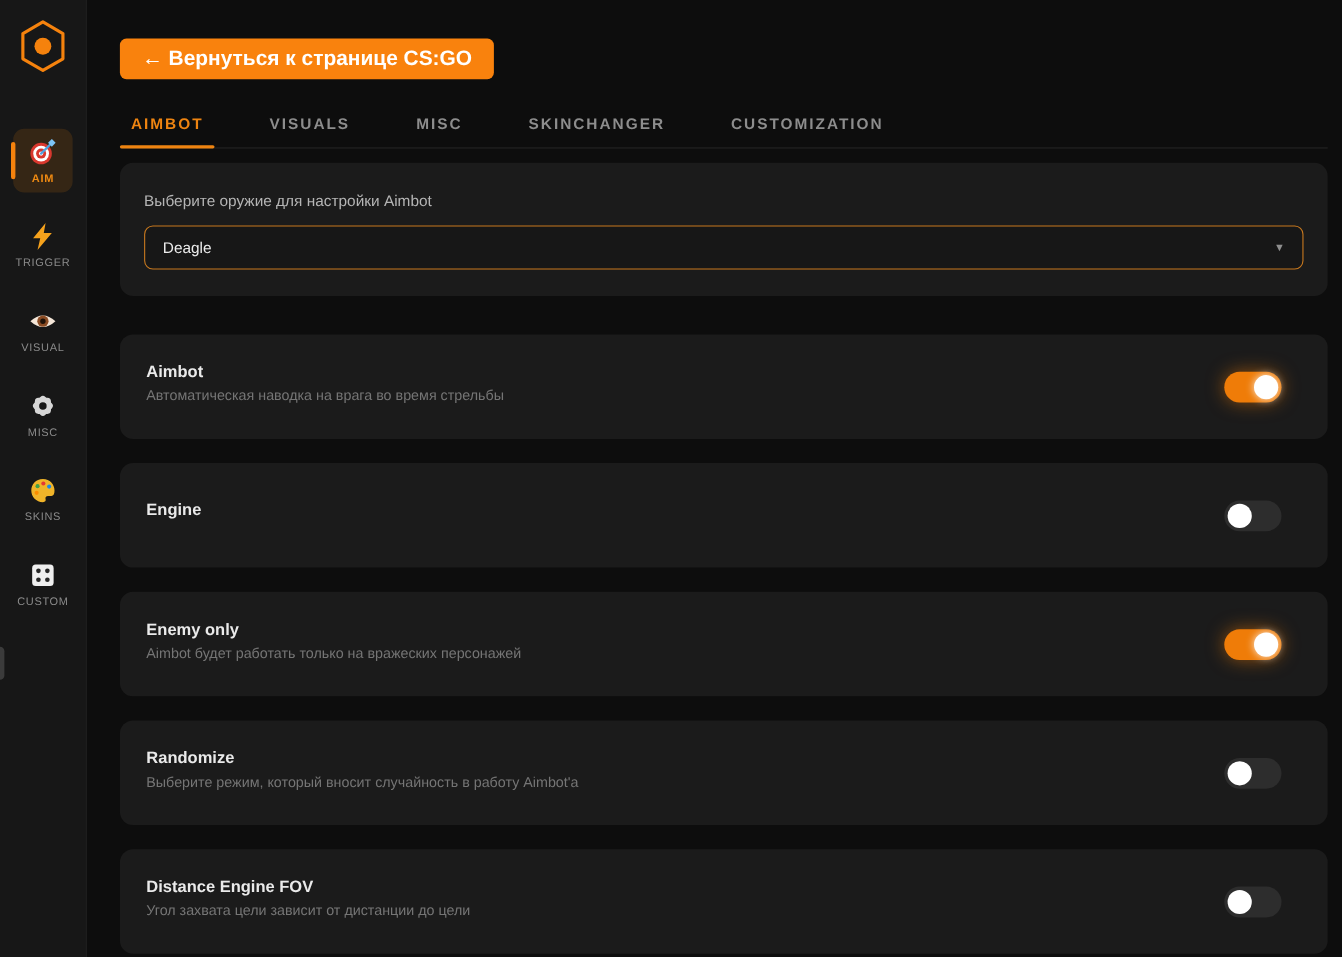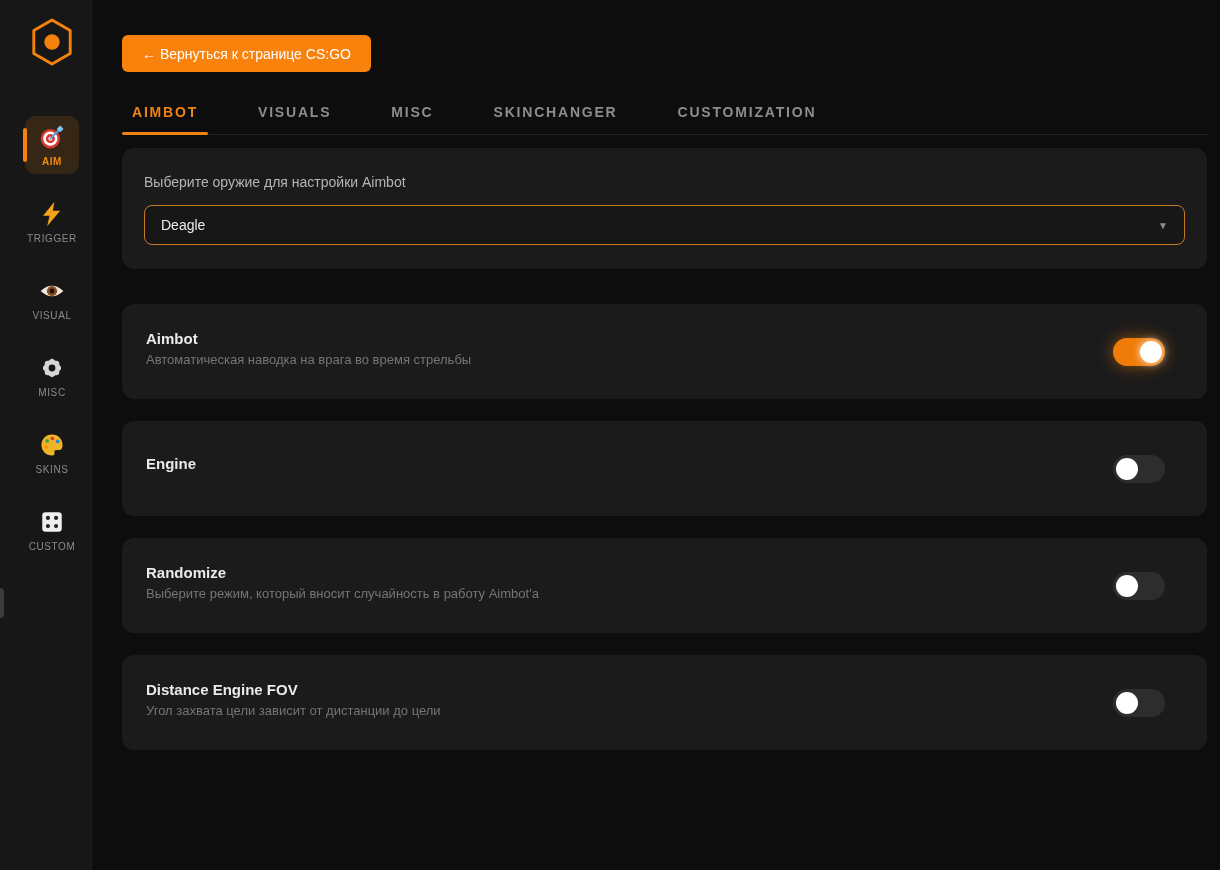--- a/index.html
+++ b/index.html
@@ -4,39 +4,39 @@
 <style>
   html,body{margin:0;padding:0;background:#0d0d0d;}
   body{width:1220px;height:870px;overflow:hidden;
        font-family:"Liberation Sans","DejaVu Sans",sans-serif;
        -webkit-font-smoothing:antialiased;}
   .app{display:flex;width:1220px;height:870px;}
 
   
   .sidebar{width:78px;background:#171717;border-right:1px solid #1e1e1e;
            display:flex;flex-direction:column;align-items:center;
-           position:relative;flex:none;padding-left:13px;}
+           position:relative;flex:none;}
   .logo{margin-top:16px;margin-bottom:44px;cursor:pointer;}
   .side-item{width:54px;padding:8px 0 7px;margin-bottom:19px;border-radius:10px;
              display:flex;flex-direction:column;align-items:center;gap:6px;
              position:relative;cursor:pointer;}
   .side-item .icon{width:26px;height:26px;display:block;}
   .side-item .lbl{font-size:10px;letter-spacing:.6px;color:#8b8b8b;}
   .side-item.active{background:rgba(244,132,17,.14);}
   .side-item.active .lbl{color:#ef8a12;font-weight:bold;}
   .side-item.active::before{content:"";position:absolute;left:-2px;top:50%;
              transform:translateY(-50%);width:4px;height:34px;
              background:#f5820d;border-radius:3px;}
   .drawer-handle{position:absolute;left:0;top:588px;width:4px;height:30px;
              background:#3b3b3b;border-radius:0 4px 4px 0;}
 
   
   .main{flex:1;padding:0 13px 0 30px;overflow:hidden;}
   .back-btn{margin-top:35px;height:37px;padding:0 20px;border:none;border-radius:6px;
-            background:#f9820d;color:#ffffff;font-weight:normal;font-size:14px;
+            background:#f9820d;color:#ffffff;font-weight:bold;font-size:19px;
             font-family:inherit;cursor:pointer;display:inline-flex;align-items:center;}
 
   .tabs{margin-top:24px;display:flex;gap:40px;border-bottom:1px solid #242424;}
   .tab{padding:8px 10px 14px;font-size:14px;font-weight:bold;letter-spacing:1.8px;
        color:#8d8d8d;position:relative;cursor:pointer;text-transform:uppercase;}
   .tab.active{color:#ee8411;}
   .tab.active::after{content:"";position:absolute;left:0;right:0;bottom:-1px;
        height:3px;background:#ee8411;border-radius:2px;}
 
   .card{background:#1b1b1b;border-radius:12px;margin-top:22px;}
@@ -171,20 +171,29 @@
 
     <div class="card setting-card">
       <div class="setting-text">
         <div class="setting-title">Engine</div>
       </div>
       <div class="toggle">
           <div class="knob"></div>
         </div>
     </div>
 
+    <div class="card setting-card">
+      <div class="setting-text">
+        <div class="setting-title">Enemy only</div>
+        <div class="setting-desc">Aimbot будет работать только на вражеских персонажей</div>
+      </div>
+      <div class="toggle on">
+          <div class="knob"></div>
+        </div>
+    </div>
 
     <div class="card setting-card">
       <div class="setting-text">
         <div class="setting-title">Randomize</div>
         <div class="setting-desc">Выберите режим, который вносит случайность в работу Aimbot'а</div>
       </div>
       <div class="toggle">
           <div class="knob"></div>
         </div>
     </div>

